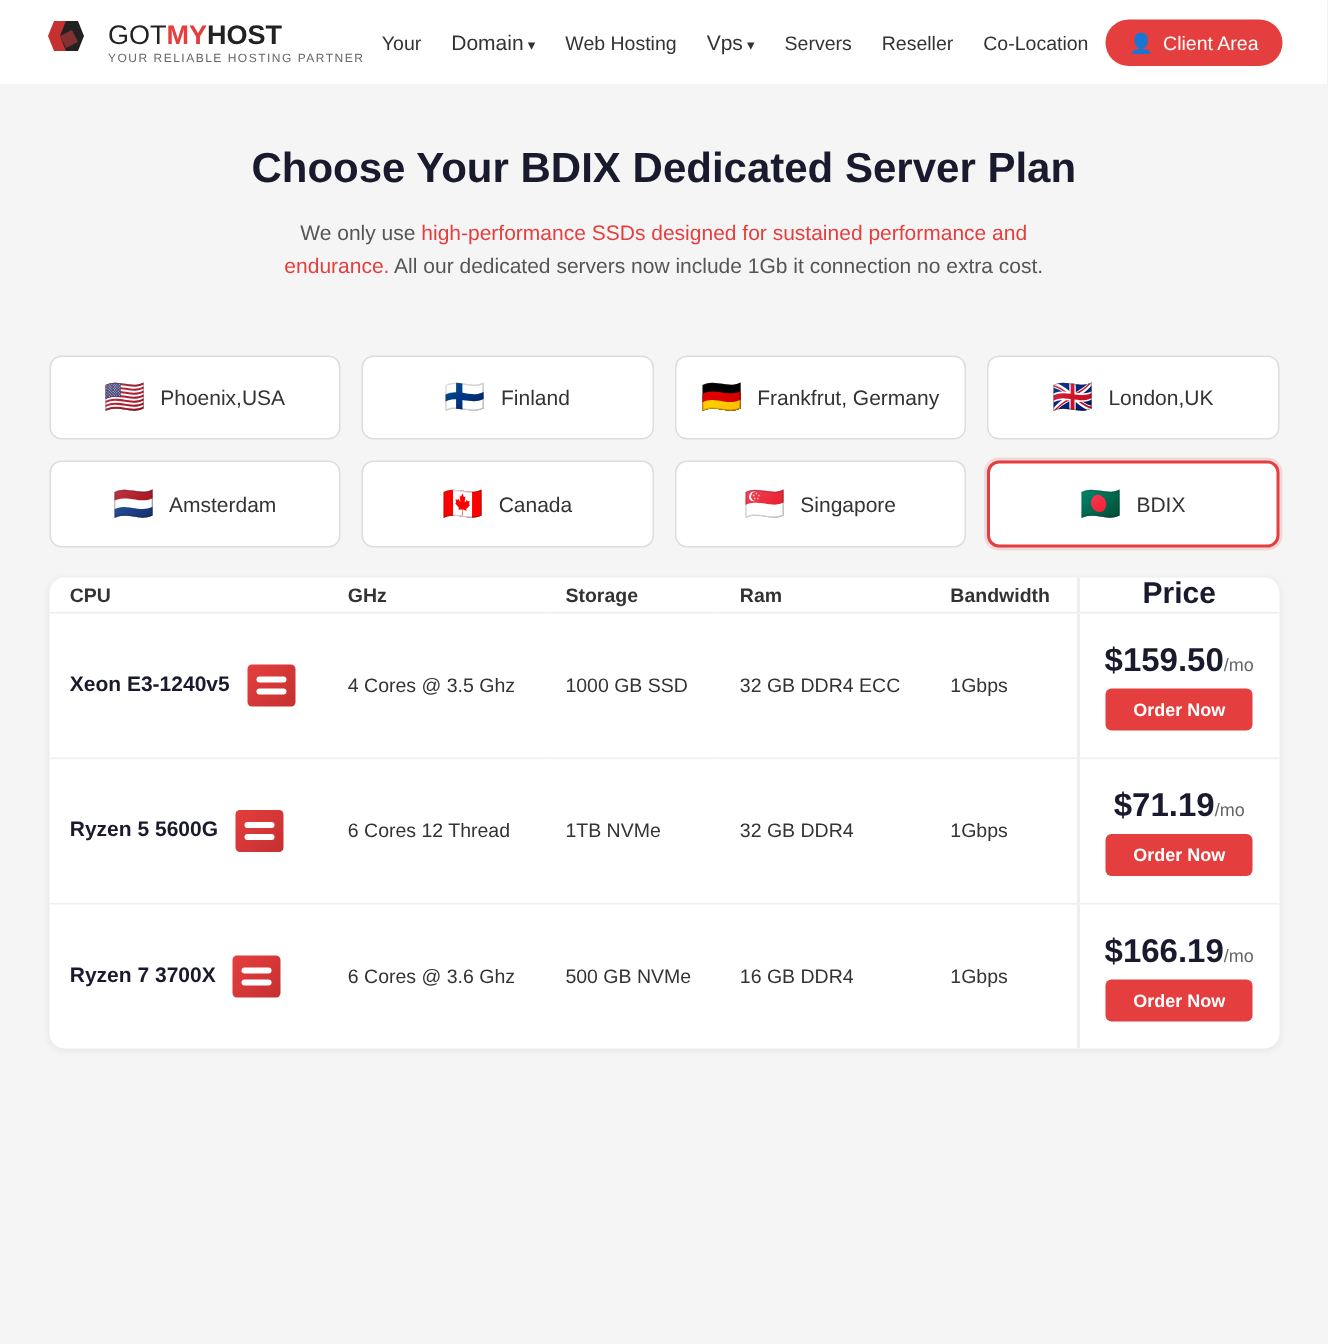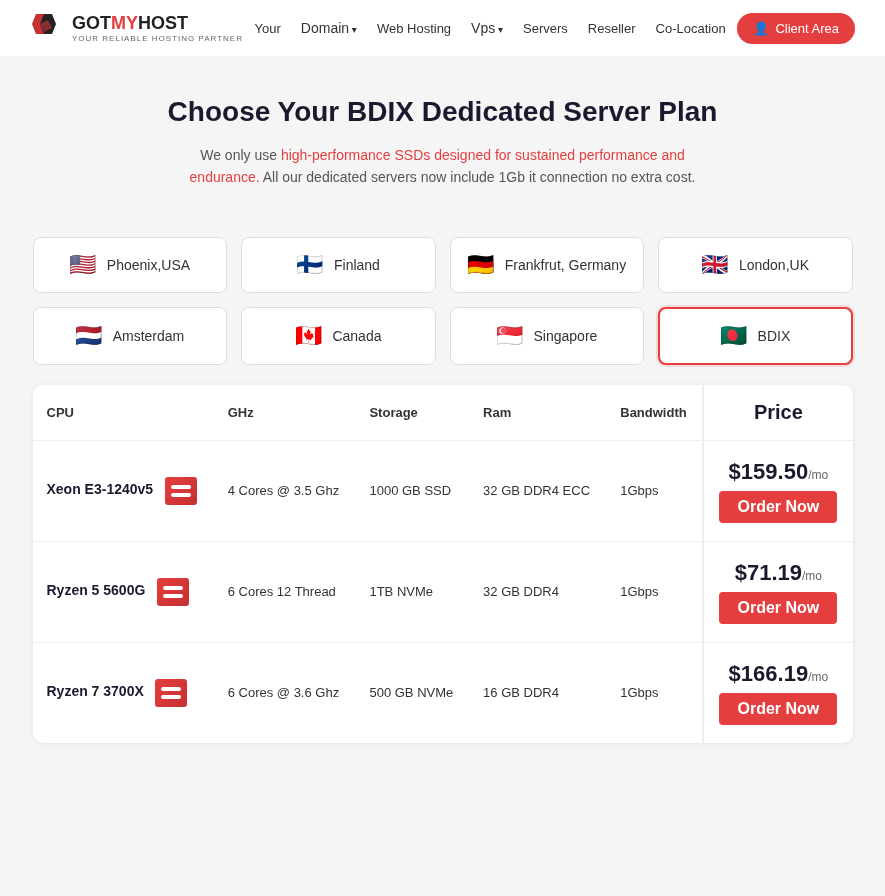--- a/index.html
+++ b/index.html
@@ -91,21 +91,21 @@
       background: #fff;
       border-radius: 10px;
       overflow: hidden;
       box-shadow: 0 1px 6px rgba(0,0,0,0.07);
       border-collapse: collapse;
     }
     .server-table thead tr {
       border-bottom: 1px solid #eee;
     }
     .server-table thead th {
-      padding: 16px 14px;
+      padding: 0 14px;
       text-align: left;
       font-size: 13px;
       font-weight: 600;
       color: #333;
       margin-top: 34px;
     }
     .server-table thead th.price-col {
       text-align: center;
       color: #1a1a2e;
       font-weight: 700;
@@ -132,41 +132,41 @@
     .cpu-icon::after { content: ''; display: block; width: 20px; height: 4px; background: #fff; position: absolute; top: 16px; left: 6px; border-radius: 2px; }
     .price-main { font-size: 22px; font-weight: 700; color: #1a1a2e; margin-top: 20px; }
     .price-mo { font-size: 12px; color: #666; }
     .btn-order {
       display: block;
       background: #e53e3e;
       color: #fff;
       border: none;
       border-radius: 4px;
       padding: 7px 18px;
-      font-size: 16px;
+      font-size: 12px;
       font-weight: 700;
       cursor: pointer;
       margin: 6px auto 0;
       text-align: center;
       min-width: 90px;
     }
   </style>
 </head>
 <body>
 
 <div class="header">
   <div class="logo">
     <svg class="logo-icon" viewBox="0 0 36 36">
       <polygon points="6,4 14,4 18,14 14,24 6,24 2,14" fill="#c53030"></polygon>
       <polygon points="14,4 22,4 26,14 22,24 14,24 10,14" fill="#222"></polygon>
       <polygon points="10,14 18,10 22,18 14,22" fill="#e53e3e" opacity="0.5"></polygon>
     </svg>
     <div class="logo-text">
       <div>
-        <span style="color:#222;font-weight:700;font-size:18px;">GOT</span><span style="color:#e53e3e;font-weight:900;font-size:18px;">MY</span><span style="color:#222;font-weight:900;font-size:18px;text-align:center;">HOST</span>
+        <span style="color:#222;font-weight:400;font-size:18px;">GOT</span><span style="color:#e53e3e;font-weight:900;font-size:18px;">MY</span><span style="color:#222;font-weight:900;font-size:18px;text-align:center;">HOST</span>
       </div>
       <div style="font-size:8px;color:#666;letter-spacing:1px;">YOUR RELIABLE HOSTING PARTNER</div>
     </div>
   </div>
   <nav class="nav">
     <a href="#">Your</a>
     <span class="dropdown">Domain</span>
     <a href="#">Web Hosting</a>
     <span class="dropdown">Vps</span>
     <a href="#">Servers</a>

